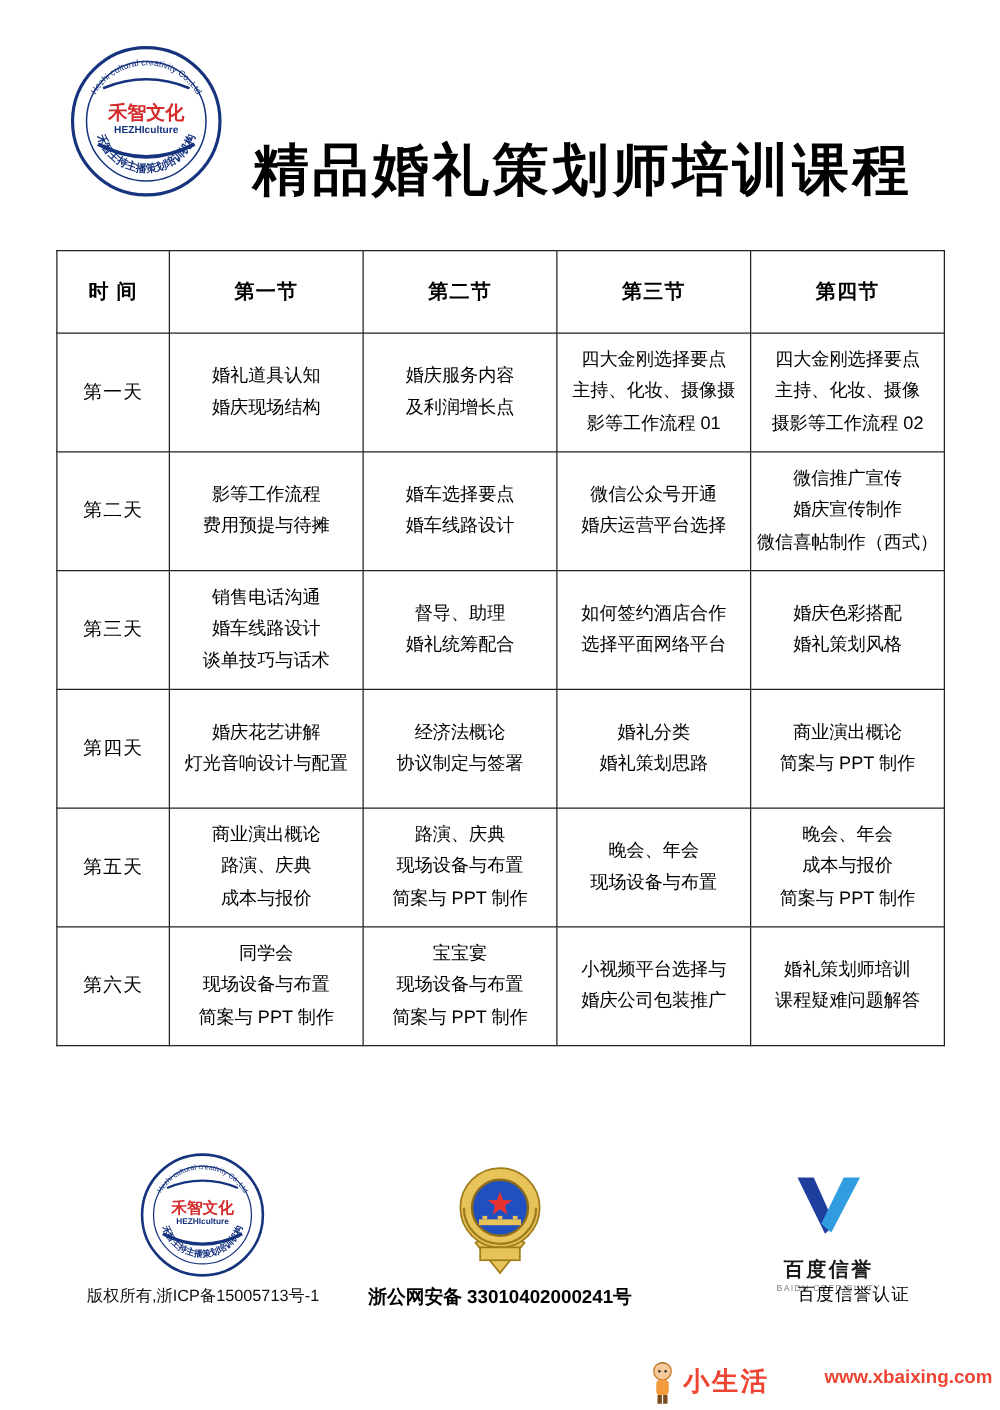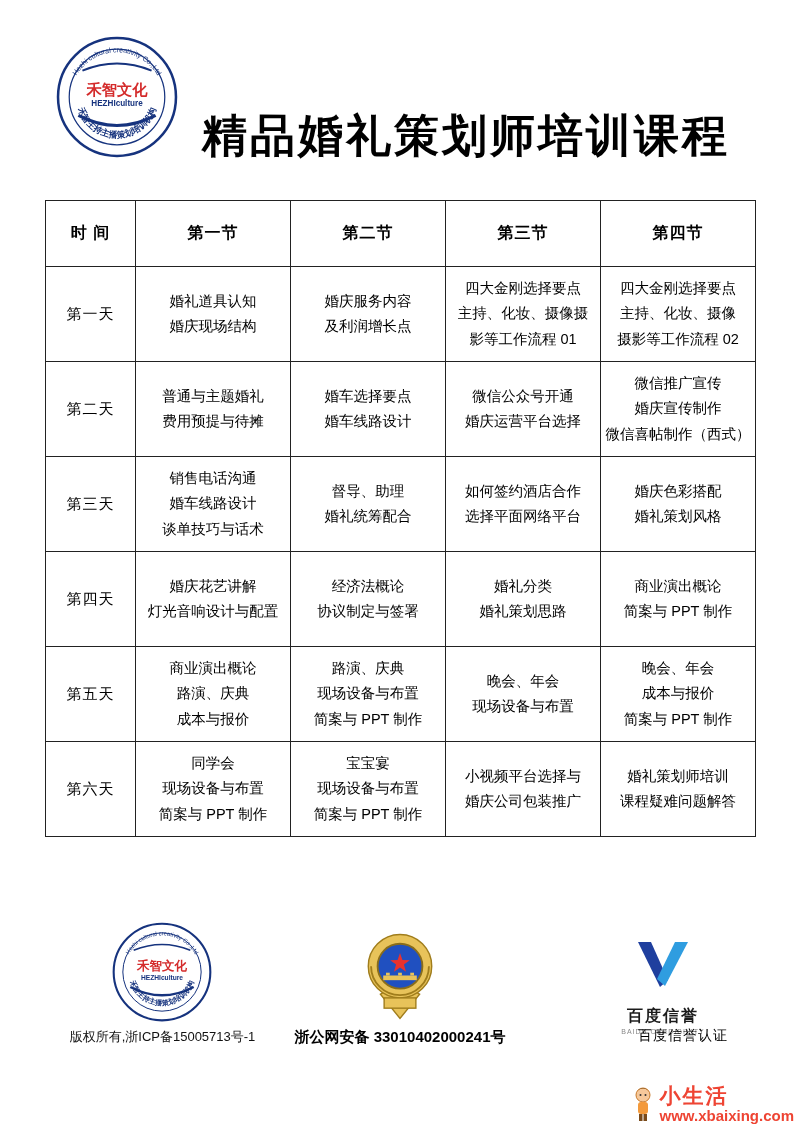--- a/index.html
+++ b/index.html
@@ -67,21 +67,21 @@
   .baidu-cert {
     position: absolute; left: 598px; top: 1000px; width: 130px;
     text-align: right; font-size: 14px; color: #000; letter-spacing: 1px; margin-top: 27px;
   }
 
   
   .watermark {
     position: absolute; right: 6px; bottom: 4px;
     display: flex; align-items: center; gap: 4px;
   }
-  .wm-text { display: flex; flex-direction: column; line-height: 1.1; }
+  .wm-text { display: flex; flex-direction: row; line-height: 1.1; gap: 44px; }
   .wm-name { font-size: 21px; font-weight: 900; color: #ee4433; letter-spacing: 2px; }
   .wm-url  { font-size: 15px; color: #ee4433; font-weight: bold; }
 
   .logo-svg { width: 100%; height: 100%; }
 </style>
 </head>
 <body>
 
 <div class="logo-top">
   <svg class="logo-svg" viewBox="0 0 120 120">
@@ -133,21 +133,21 @@
 及利润增长点</td>
         <td>四大金刚选择要点
 主持、化妆、摄像摄
 影等工作流程 01</td>
         <td>四大金刚选择要点
 主持、化妆、摄像
 摄影等工作流程 02</td>
       </tr>
       <tr>
         <td class="day">第二天</td>
-        <td>普通与主题婚礼
+        <td>影等工作流程
 费用预提与待摊</td>
         <td>婚车选择要点
 婚车线路设计</td>
         <td>微信公众号开通
 婚庆运营平台选择</td>
         <td>微信推广宣传
 婚庆宣传制作
 微信喜帖制作（西式）</td>
       </tr>
       <tr>

